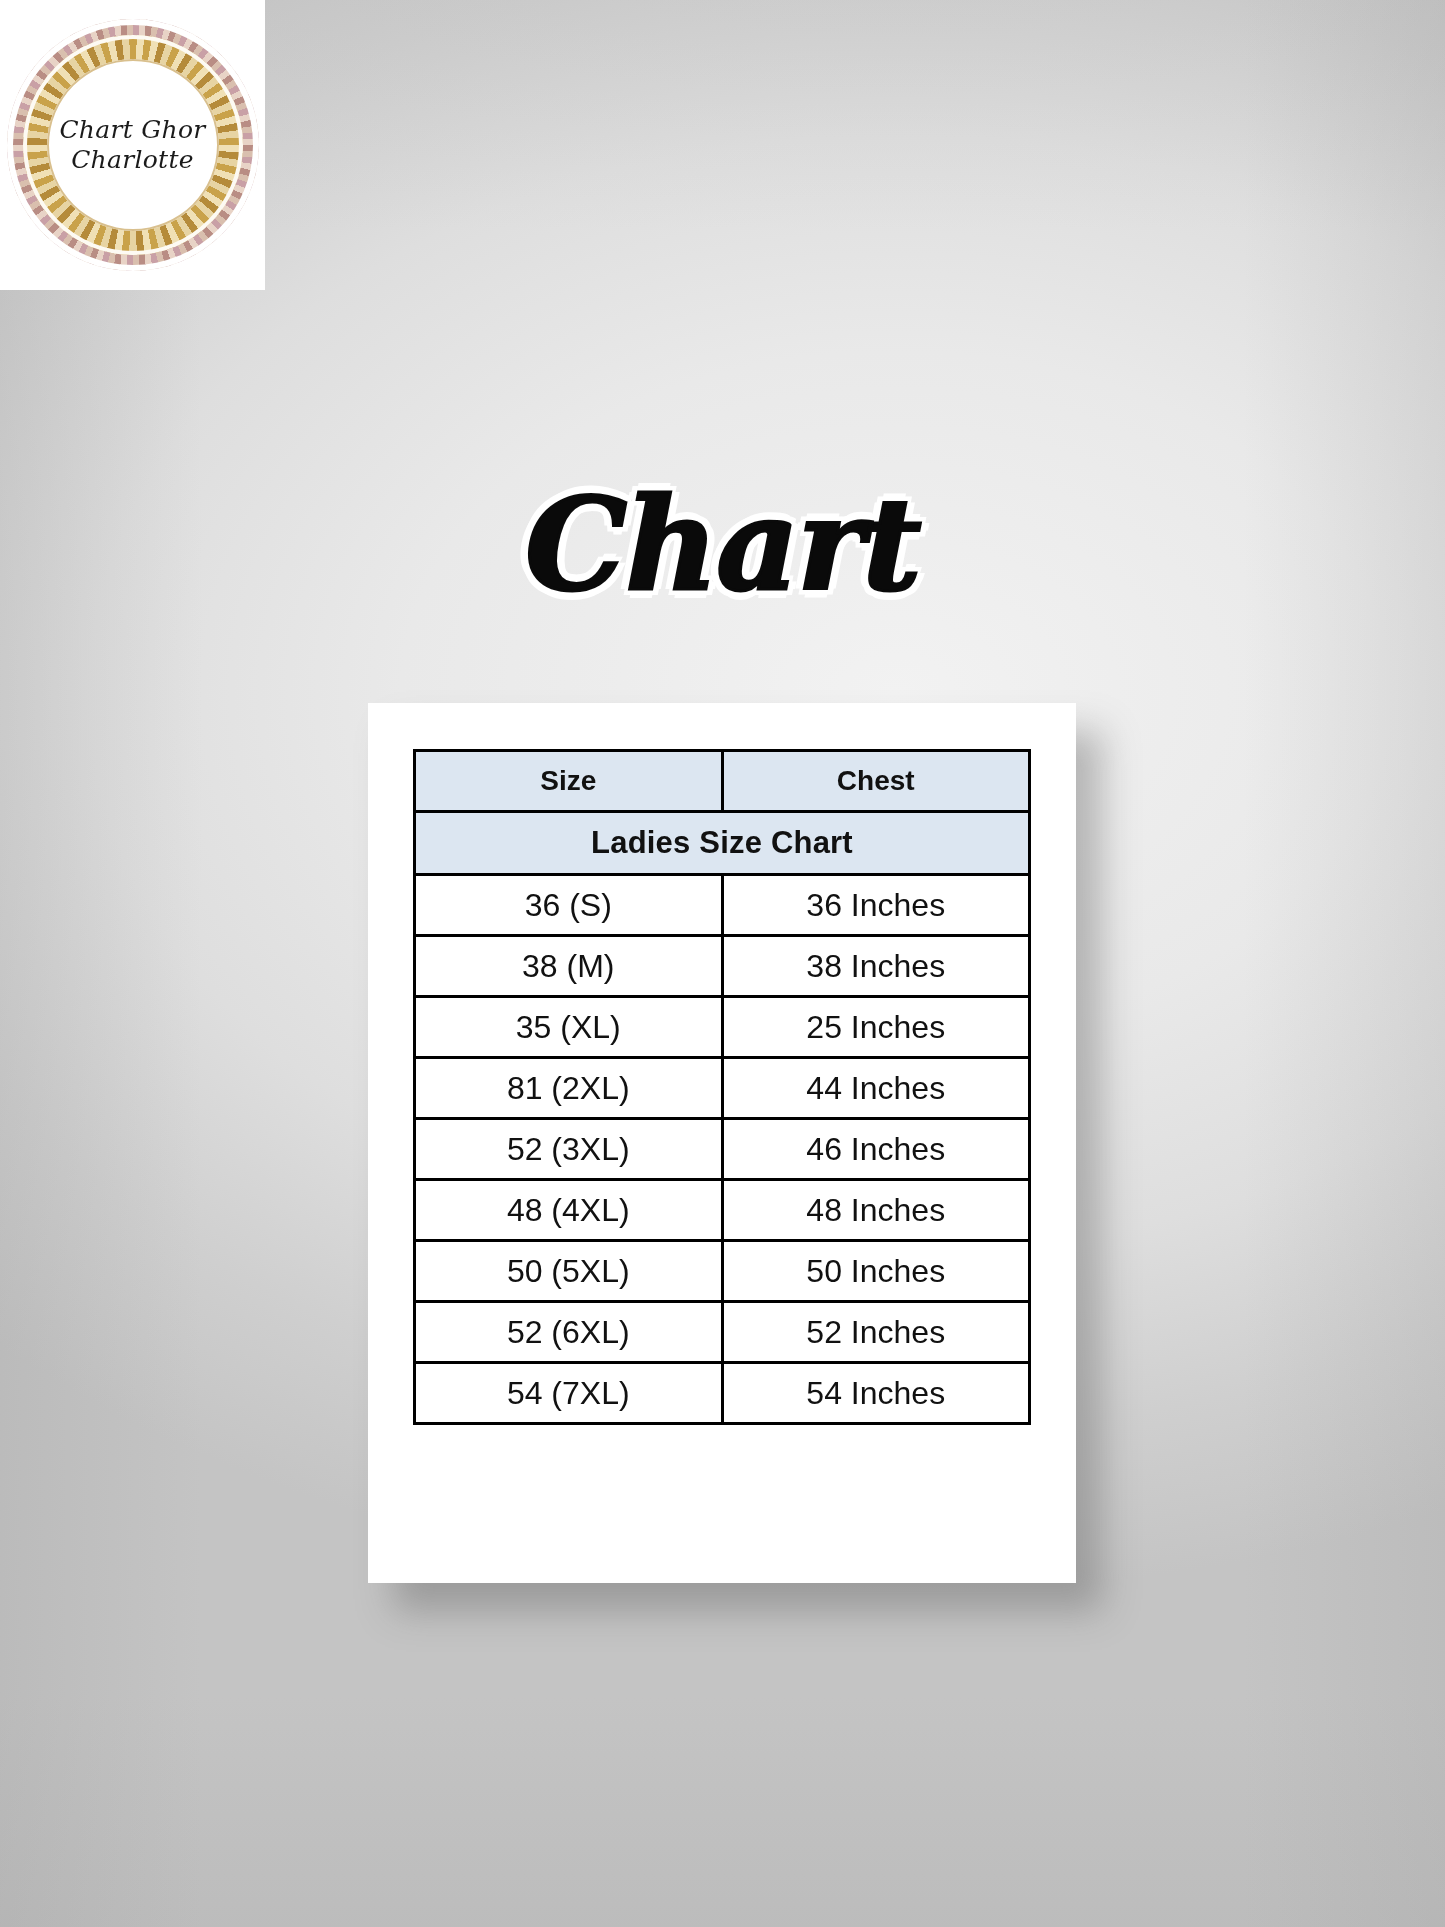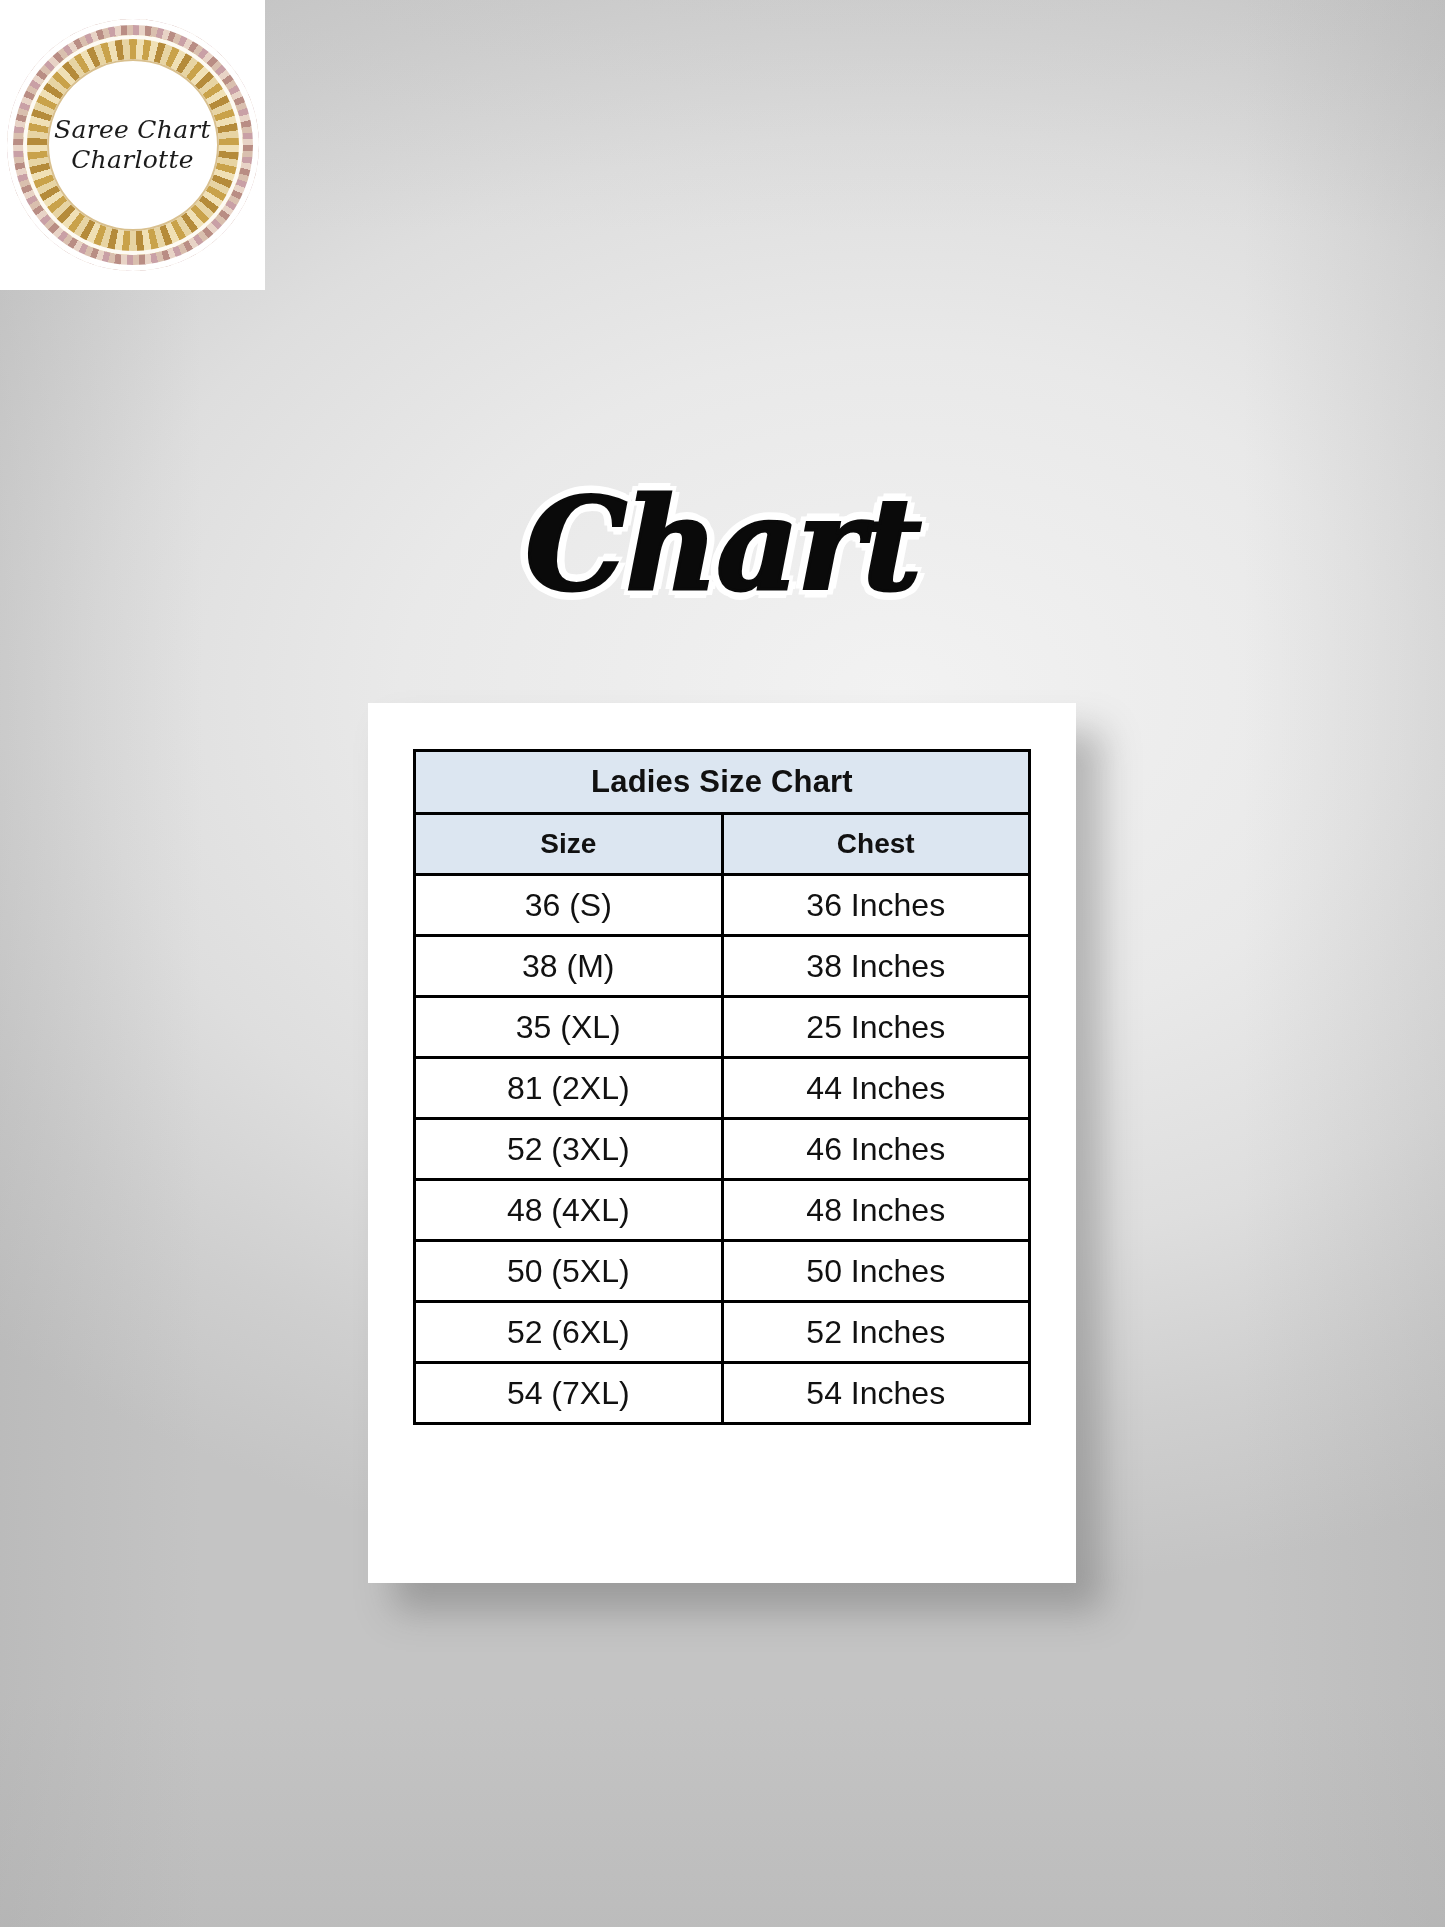--- a/index.html
+++ b/index.html
@@ -179,40 +179,40 @@
   }
 </style>
 </head>
 <body>
 
 <div class="page">
 
   <div class="logo-box">
     <div class="logo-medallion">
       <div class="logo-text">
-        <div>Saree Chart</div>
+        <div>Chart Ghor</div>
         <div>Charlotte</div>
       </div>
     </div>
   </div>
 
   <div class="heading">
     <span class="heading-word">Chart</span>
   </div>
 
   <div class="card">
     <div class="table-wrap">
       <table class="size-chart">
         <thead>
           <tr>
-            <th class="title-cell" colspan="2">Ladies Size Chart</th>
-          </tr>
-          <tr>
             <th class="head-cell">Size</th>
             <th class="head-cell">Chest</th>
+          </tr>
+          <tr>
+            <th class="title-cell" colspan="2">Ladies Size Chart</th>
           </tr>
         </thead>
         <tbody>
           <tr>
             <td class="data-cell">36  (S)</td>
             <td class="data-cell">36 Inches</td>
           </tr>
           <tr>
             <td class="data-cell">38 (M)</td>
             <td class="data-cell">38 Inches</td>

